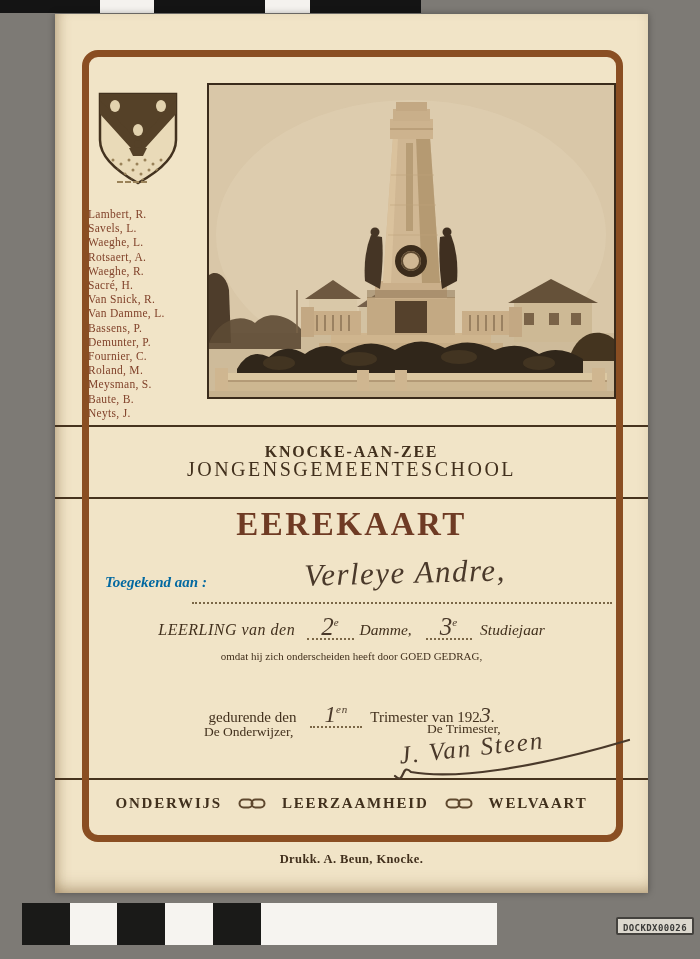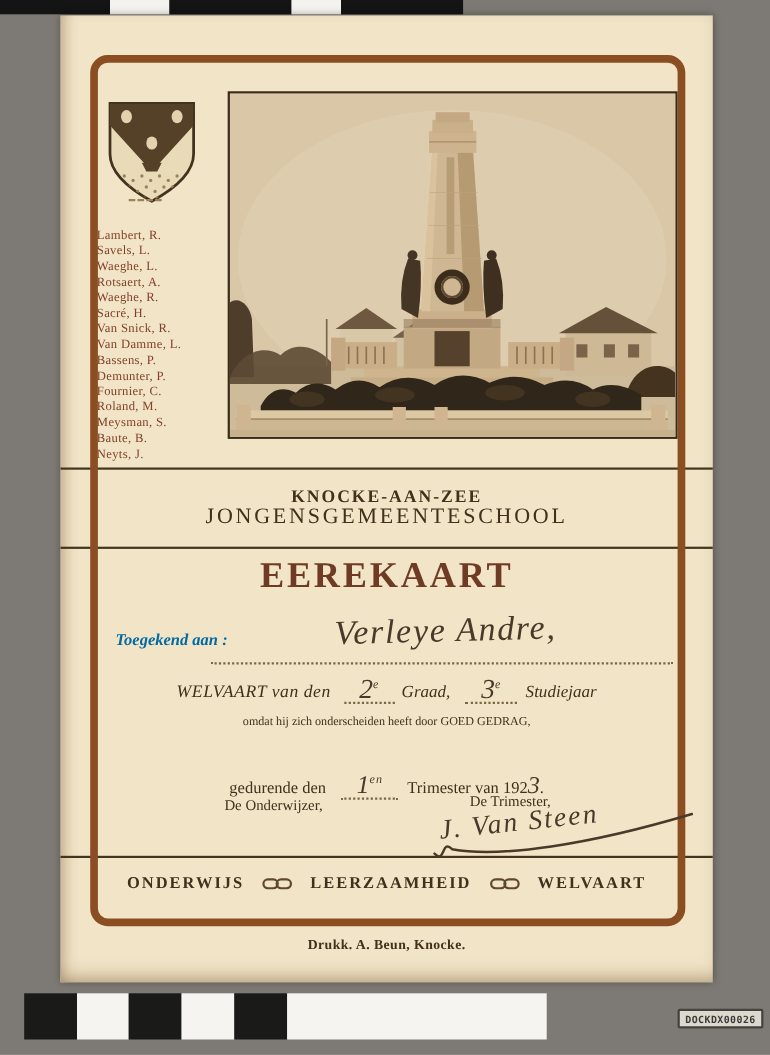--- a/index.html
+++ b/index.html
@@ -234,25 +234,25 @@
     <div class="center school-name">JONGENSGEMEENTESCHOOL</div>
     <div class="center school-place">KNOCKE-AAN-ZEE</div>
 
     <div class="center title">EEREKAART</div>
 
     <div class="awarded-label">Toegekend aan :</div>
     <div class="name-rule"></div>
     <div class="recipient hand">Verleye Andre,</div>
 
     <div class="row leerling-row">
-      <span class="caps">WELVAART van den</span>
+      <span class="caps">LEERLING van den</span>
       <span style="width:12px"></span>
       <span class="hand hand-slot"><span>2</span><sup>e</sup></span>
       <span style="width:6px"></span>
-      <span>Graad,</span>
+      <span>Damme,</span>
       <span style="width:14px"></span>
       <span class="hand hand-slot"><span>3</span><sup>e</sup></span>
       <span style="width:8px"></span>
       <span>Studiejaar</span>
     </div>
 
     <div class="row reason1">omdat hij zich onderscheiden heeft door GOED GEDRAG,</div>
 
     <div class="row period-row">
       <span>gedurende den</span>

